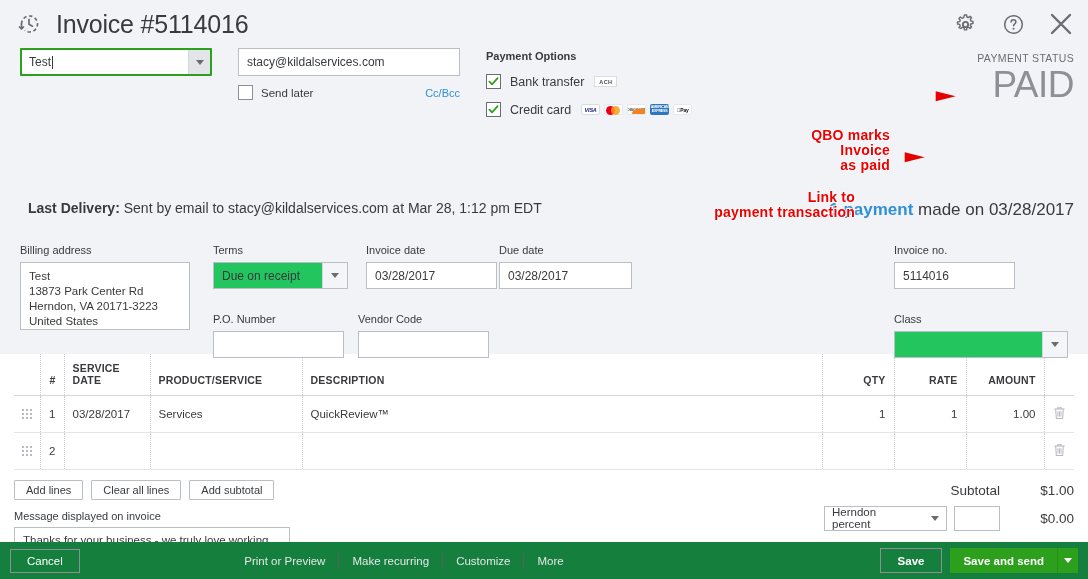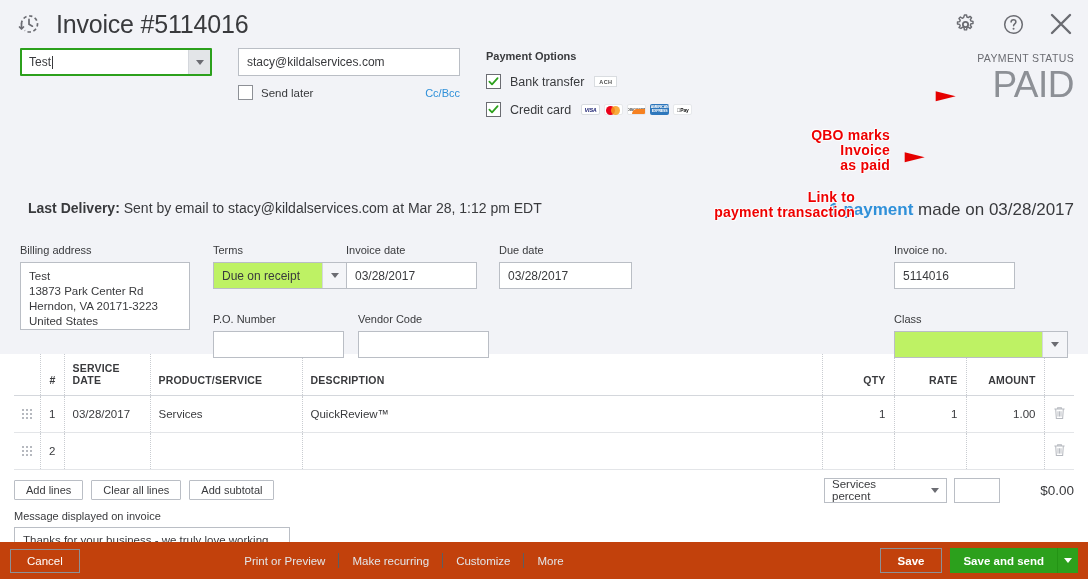--- a/index.html
+++ b/index.html
@@ -93,32 +93,32 @@
   .last-delivery { position: absolute; left: 28px; top: 152px; font-size: 14px; color: #393a3d; }
   .last-delivery b { font-weight: bold; }
 
   
   .fields { position: absolute; left: 14px; top: 196px; right: 14px; }
   .flabel { font-size: 11px; color: #393a3d; margin-bottom: 6px; }
   .finput {
     height: 27px; border: 1px solid #babec5; background: #fff; font-size: 12px;
     display: flex; align-items: center; padding: 0 8px; color: #393a3d;
   }
-  .fselect { display: flex; height: 27px; border: 1px solid #babec5; background: #bef264; }
+  .fselect { display: flex; height: 27px; border: 1px solid #babec5; background: #22c55e; }
   .fselect .sv { flex: 1; font-size: 12px; display: flex; align-items: center; padding: 0 8px; }
   .fselect .sb { width: 25px; background: #f4f5f8; border-left: 1px solid #d4d7dc; display:flex; align-items:center; justify-content:center; }
 
   .billing-box {
     border: 1px solid #babec5; background: #fff; width: 170px; height: 68px;
     padding: 6px 8px; font-size: 11.5px; line-height: 15px; color: #393a3d;
   }
 
   .col-billing { position: absolute; left: 6px; top: 0; }
   .col-terms   { position: absolute; left: 199px; top: 0; width: 135px; }
-  .col-invdate { position: absolute; left: 332px; top: 0; width: 131px; }
+  .col-invdate { position: absolute; left: 352px; top: 0; width: 131px; }
   .col-duedate { position: absolute; left: 485px; top: 0; width: 133px; }
   .col-po      { position: absolute; left: 199px; top: 69px; width: 131px; }
   .col-vendor  { position: absolute; left: 344px; top: 69px; width: 131px; }
   .col-invno   { position: absolute; left: 880px; top: 0; width: 121px; }
   .col-class   { position: absolute; left: 880px; top: 69px; width: 174px; }
 
   
   .table-zone { background: #fff; padding: 0 14px; }
   table.items { width: 100%; border-collapse: collapse; table-layout: fixed; }
   table.items th {
@@ -161,21 +161,21 @@
   .tot-row { display: flex; align-items: center; justify-content: flex-end; height: 28px; }
   .tot-label { font-size: 13.5px; color: #393a3d; }
   .tot-val { font-size: 13.5px; color: #393a3d; width: 74px; text-align: right; }
   .disc-sel { display:flex; height:25px; width:123px; border:1px solid #babec5; background:#fff; margin-right: 7px; }
   .disc-sel .sv { flex:1; font-size:11.5px; display:flex; align-items:center; padding:0 7px; }
   .disc-sel .sb { width:22px; display:flex; align-items:center; justify-content:center; }
   .disc-input { width: 46px; height: 25px; border:1px solid #babec5; background:#fff; }
 
   
   .footer {
-    position: absolute; left: 0; bottom: 0; width: 1088px; height: 37px; background: #c2410c;
+    position: absolute; left: 0; bottom: 0; width: 1088px; height: 37px; background: #15803d;
     display: flex; align-items: center; padding: 0 10px;
   }
   .cancel-btn {
     height: 24px; border: 1px solid #8d9096; color: #fff; font-size: 11.5px;
     padding: 0 16px; display: flex; align-items: center; background: transparent; cursor:pointer;
   }
   .foot-center { display: flex; align-items: center; margin: 0 auto; }
   .foot-link { font-size: 11.5px; color: #e3e5e8; padding: 0 13px; cursor: pointer; white-space: nowrap; }
   .foot-div { width: 1px; height: 15px; background: #5c5e62; }
   .foot-right { display: flex; align-items: center; gap: 8px; margin-left: auto; }
@@ -468,22 +468,26 @@
   <div class="btn-row">
     <div class="sbtn">Add lines</div>
     <div class="sbtn">Clear all lines</div>
     <div class="sbtn">Add subtotal</div>
   </div>
   <div class="msg-label">Message displayed on invoice</div>
   <div class="msg-box">Thanks for your business - we truly love working with</div>
 
   <div class="totals">
     <div class="tot-row">
+      <span class="tot-label">Subtotal</span>
+      <span class="tot-val">$1.00</span>
+    </div>
+    <div class="tot-row">
       <div class="disc-sel">
-        <div class="sv">Services percent</div>
+        <div class="sv">Herndon percent</div>
         <div class="sb">
             <span class="tri-down"></span>
           </div>
       </div>
       <div class="disc-input"></div>
       <span class="tot-val">$0.00</span>
     </div>
   </div>
 </div>
 

